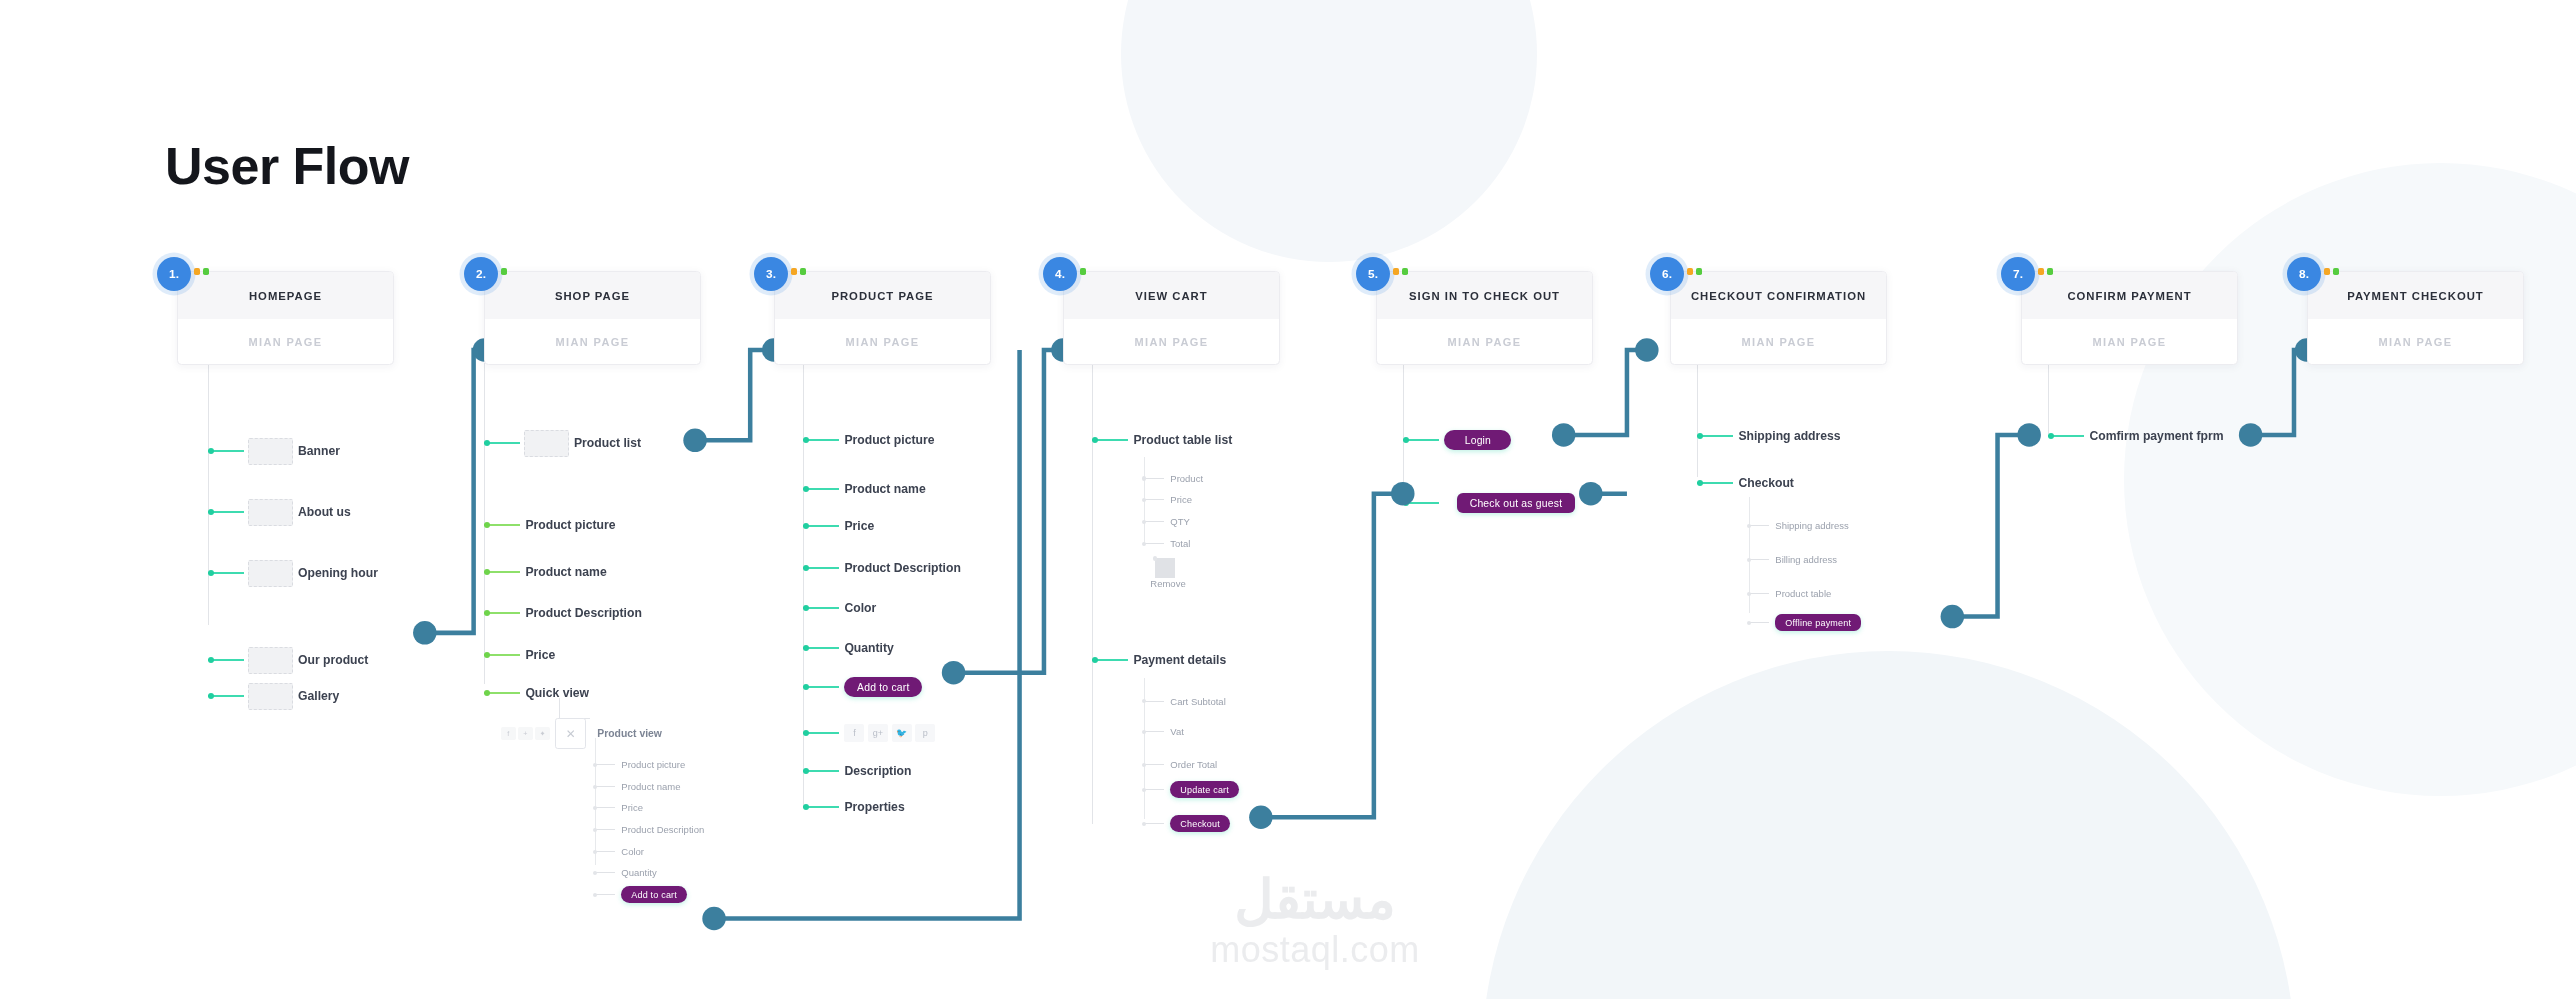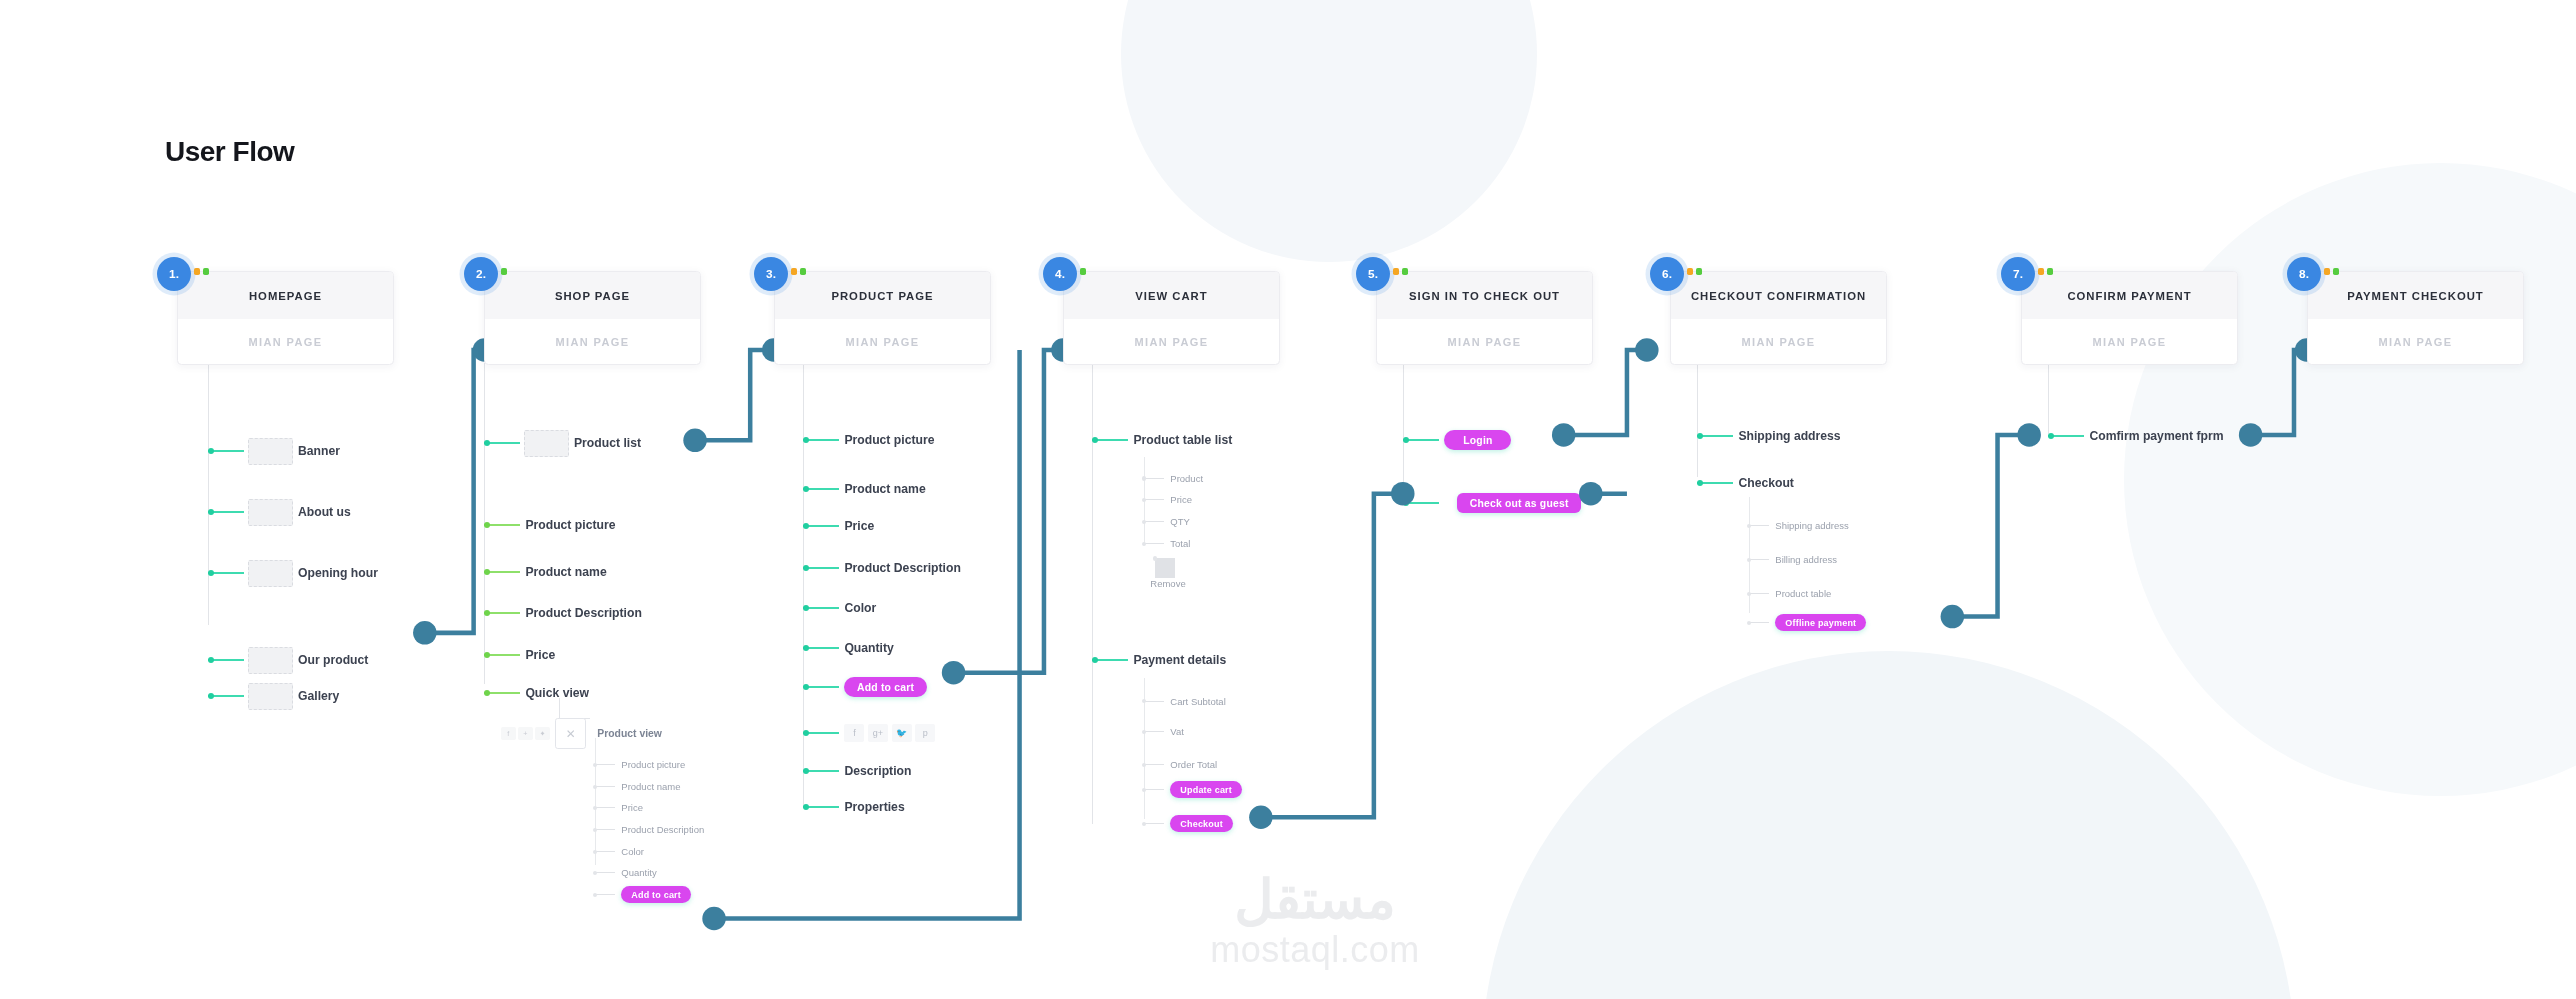--- a/index.html
+++ b/index.html
@@ -11,21 +11,21 @@
     overflow:hidden;
   }
   
   .bg-blob{position:absolute;border-radius:50%;background:#f4f7fa;z-index:0;}
   #blob1{width:416px;height:416px;left:1121px;top:-154px;}
   #blob2{width:813px;height:813px;left:1482px;top:651px;background:#f2f6f9;}
   #blob3{width:633px;height:633px;left:2124px;top:163px;background:#f6f9fb;}
 
   #page-title{
     position:absolute;left:165px;top:136px;
-    font-size:28px;font-weight:bold;color:#14161c;letter-spacing:-0.5px;
+    font-size:52px;font-weight:bold;color:#14161c;letter-spacing:-0.5px;
     z-index:5;
   }
   #wires{position:absolute;left:0;top:0;width:2576px;height:1000px;z-index:2;pointer-events:none;}
 
   
   .node{position:absolute;z-index:4;}
   .card{
     width:217px;background:#ffffff;border:0.9px solid #ececf0;border-radius:4.5px;
     box-shadow:0 1.8px 8.1px rgba(30,40,70,.055);
     overflow:hidden;
@@ -65,21 +65,21 @@
   .item .lbl{font-size:12.2px;color:#3c4250;font-weight:bold;white-space:nowrap;margin-left:5.4px;}
 
   
   .ph{
     width:45px;height:27px;background:#f1f2f4;border:0.9px dashed #dadce1;border-radius:1.8px;
     margin-left:3.6px;flex:0 0 45px;
   }
 
   
   .pill{
-    background:#d946ef;color:#ffffff;border-radius:12.7px;font-size:10.4px;font-weight:bold;
+    background:#701a75;color:#ffffff;border-radius:12.7px;font-size:10.4px;font-weight:normal;
     padding:4.5px 12.7px;white-space:nowrap;display:inline-block;letter-spacing:0.2px;
     box-shadow:0 1.8px 5.4px rgba(61,219,176,.32);
   }
   .pill.sm{font-size:9px;padding:3.6px 10px;border-radius:11px;}
 
   
   .sublist{position:absolute;}
   .sublist .sspine{position:absolute;left:0;top:0;width:0.9px;background:#e7e9ec;}
   .sitem{position:absolute;display:flex;align-items:center;height:13.6px;left:0;}
   .sitem .stick{width:20px;height:0.9px;background:#e0e2e6;flex:0 0 20px;position:relative;}
@@ -467,21 +467,21 @@
     <div class="sitem" style="top:56px;">
         <span class="stick"></span>
         <span class="slbl">Billing address</span>
       </div>
     <div class="sitem" style="top:90px;">
         <span class="stick"></span>
         <span class="slbl">Product table</span>
       </div>
     <div class="sitem" style="top:119px;">
         <span class="stick"></span>
-        <span class="pill sm" style="margin-left:6.3px;">Offline payment</span>
+        <span class="pill sm" style="margin-left:6.3px;border-radius:7px;">Offline payment</span>
       </div>
   </div>
 </div>
 
 <div class="node" id="node7" style="left:2021px;top:271px;">
   <div class="card">
     <div class="badge">7.</div>
     <div class="dotpair">
         <i class="o"></i>
         <i class="g"></i>

